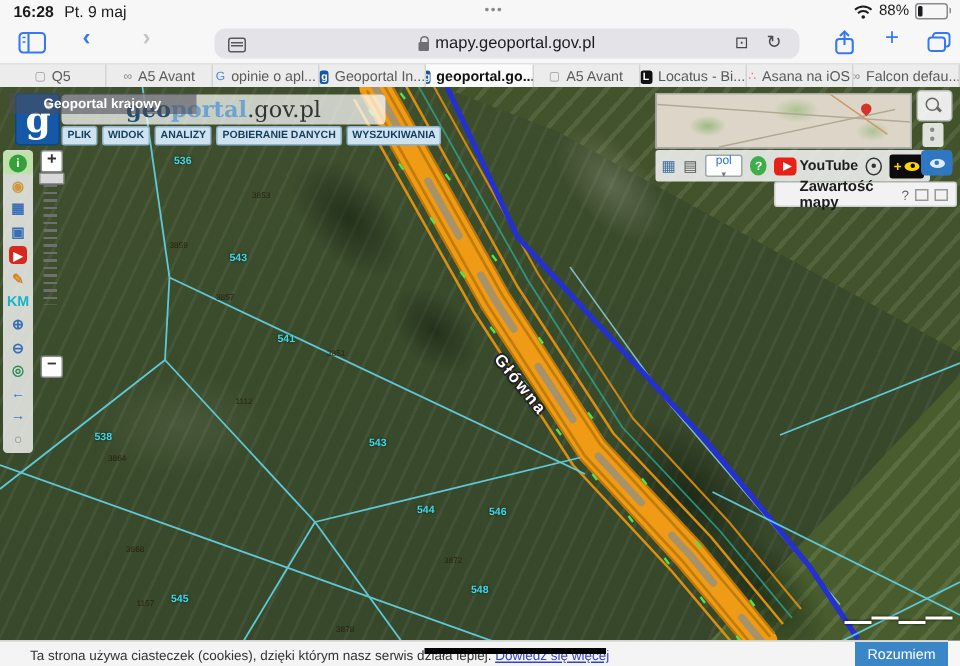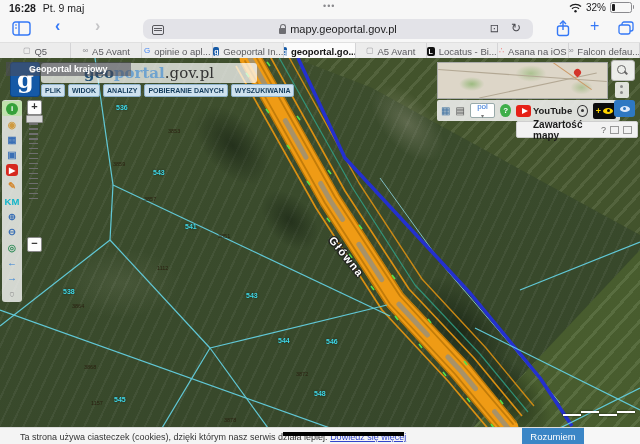--- a/index.html
+++ b/index.html
@@ -108,21 +108,21 @@
   #eyebtn .eyeglyph::after{background:#2e78c2;}
   #contentsbar{position:absolute;left:516px;top:63px;width:122px;height:17px;background:#f2f2f2;border:1px solid #cfcfcf;
                border-radius:2px;display:flex;align-items:center;font-size:10px;color:#1c1c1c;box-sizing:border-box;}
   #contentsbar .ttl{font-weight:bold;margin-left:16px;}
   #contentsbar .right{margin-left:auto;display:flex;align-items:center;gap:4px;margin-right:5px;color:#666;font-size:9px;}
   #contentsbar .wbox{width:7px;height:6px;border:1px solid #999;}
   
   #scalebar{position:absolute;left:563px;top:353px;width:76px;height:7px;}
   #scalebar i{position:absolute;height:2px;background:#fff;box-shadow:0 0 2px rgba(0,0,0,.8);}
   
-  #cookiebar{position:absolute;left:0;top:427px;width:584px;height:17px;background:#f4f4f4;border-top:1px solid #ddd;
+  #cookiebar{position:absolute;left:0;top:427px;width:632px;height:17px;background:#f4f4f4;border-top:1px solid #ddd;
              font-size:9px;color:#333;}
   #cookiebar .txt{position:absolute;left:20px;top:4px;white-space:nowrap;}
   #cookiebar a{color:#3344cc;text-decoration:underline;}
   #redact{position:absolute;left:283px;top:4px;width:121px;height:3.5px;background:#000;}
   #consentbtn{position:absolute;right:0;top:0;width:62px;height:17px;background:#3b86c6;color:#fff;border:none;
               font-size:9.5px;font-family:"Liberation Sans",sans-serif;margin-left:44px;}
 </style>
 </head>
 <body>
 
@@ -132,21 +132,21 @@
     <div class="left">
       <span class="time">16:28</span><span>Pt. 9 maj</span>
     </div>
     <span class="dots">•••</span>
     <div class="right">
       <svg width="13" height="10" viewBox="0 0 13 10">
         <path d="M1 3.5 A8 8 0 0 1 12 3.5" fill="none" stroke="#1c1c1e" stroke-width="1.3"></path>
         <path d="M3 5.8 A5 5 0 0 1 10 5.8" fill="none" stroke="#1c1c1e" stroke-width="1.3"></path>
         <circle cx="6.5" cy="8.3" r="1.2" fill="#1c1c1e"></circle>
       </svg>
-      <span style="font-size:10px;">32%</span>
+      <span style="font-size:10px;">88%</span>
       <span class="batt">
           <i></i>
         </span>
     </div>
   </div>
 
   <div id="toolbar">
     <svg class="tbicon" style="left:12px;top:5px;" width="19" height="15" viewBox="0 0 19 15">
       <rect x="1" y="1" width="17" height="13" rx="2.5" fill="none" stroke="#3478f6" stroke-width="1.4"></rect>
       <line x1="7" y1="1" x2="7" y2="14" stroke="#3478f6" stroke-width="1.4"></line>

